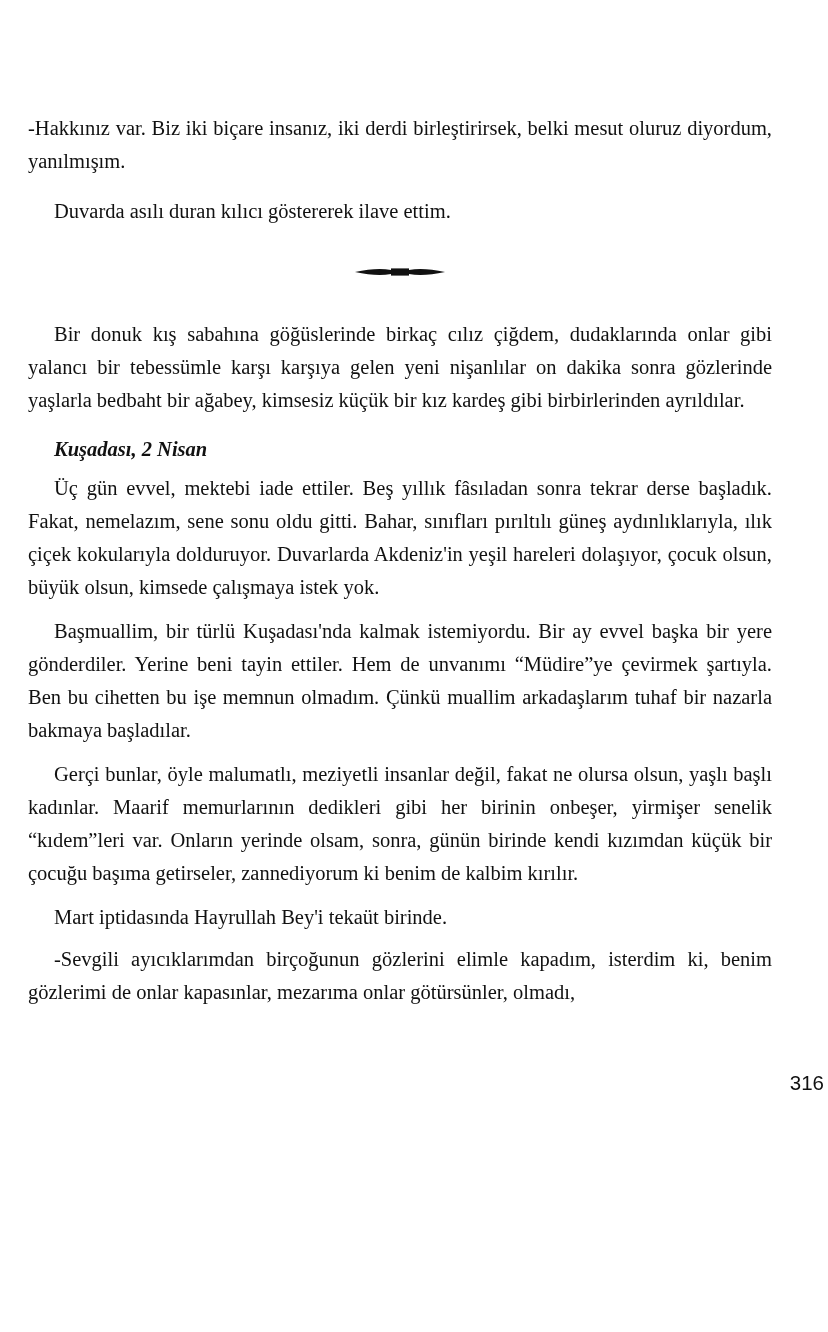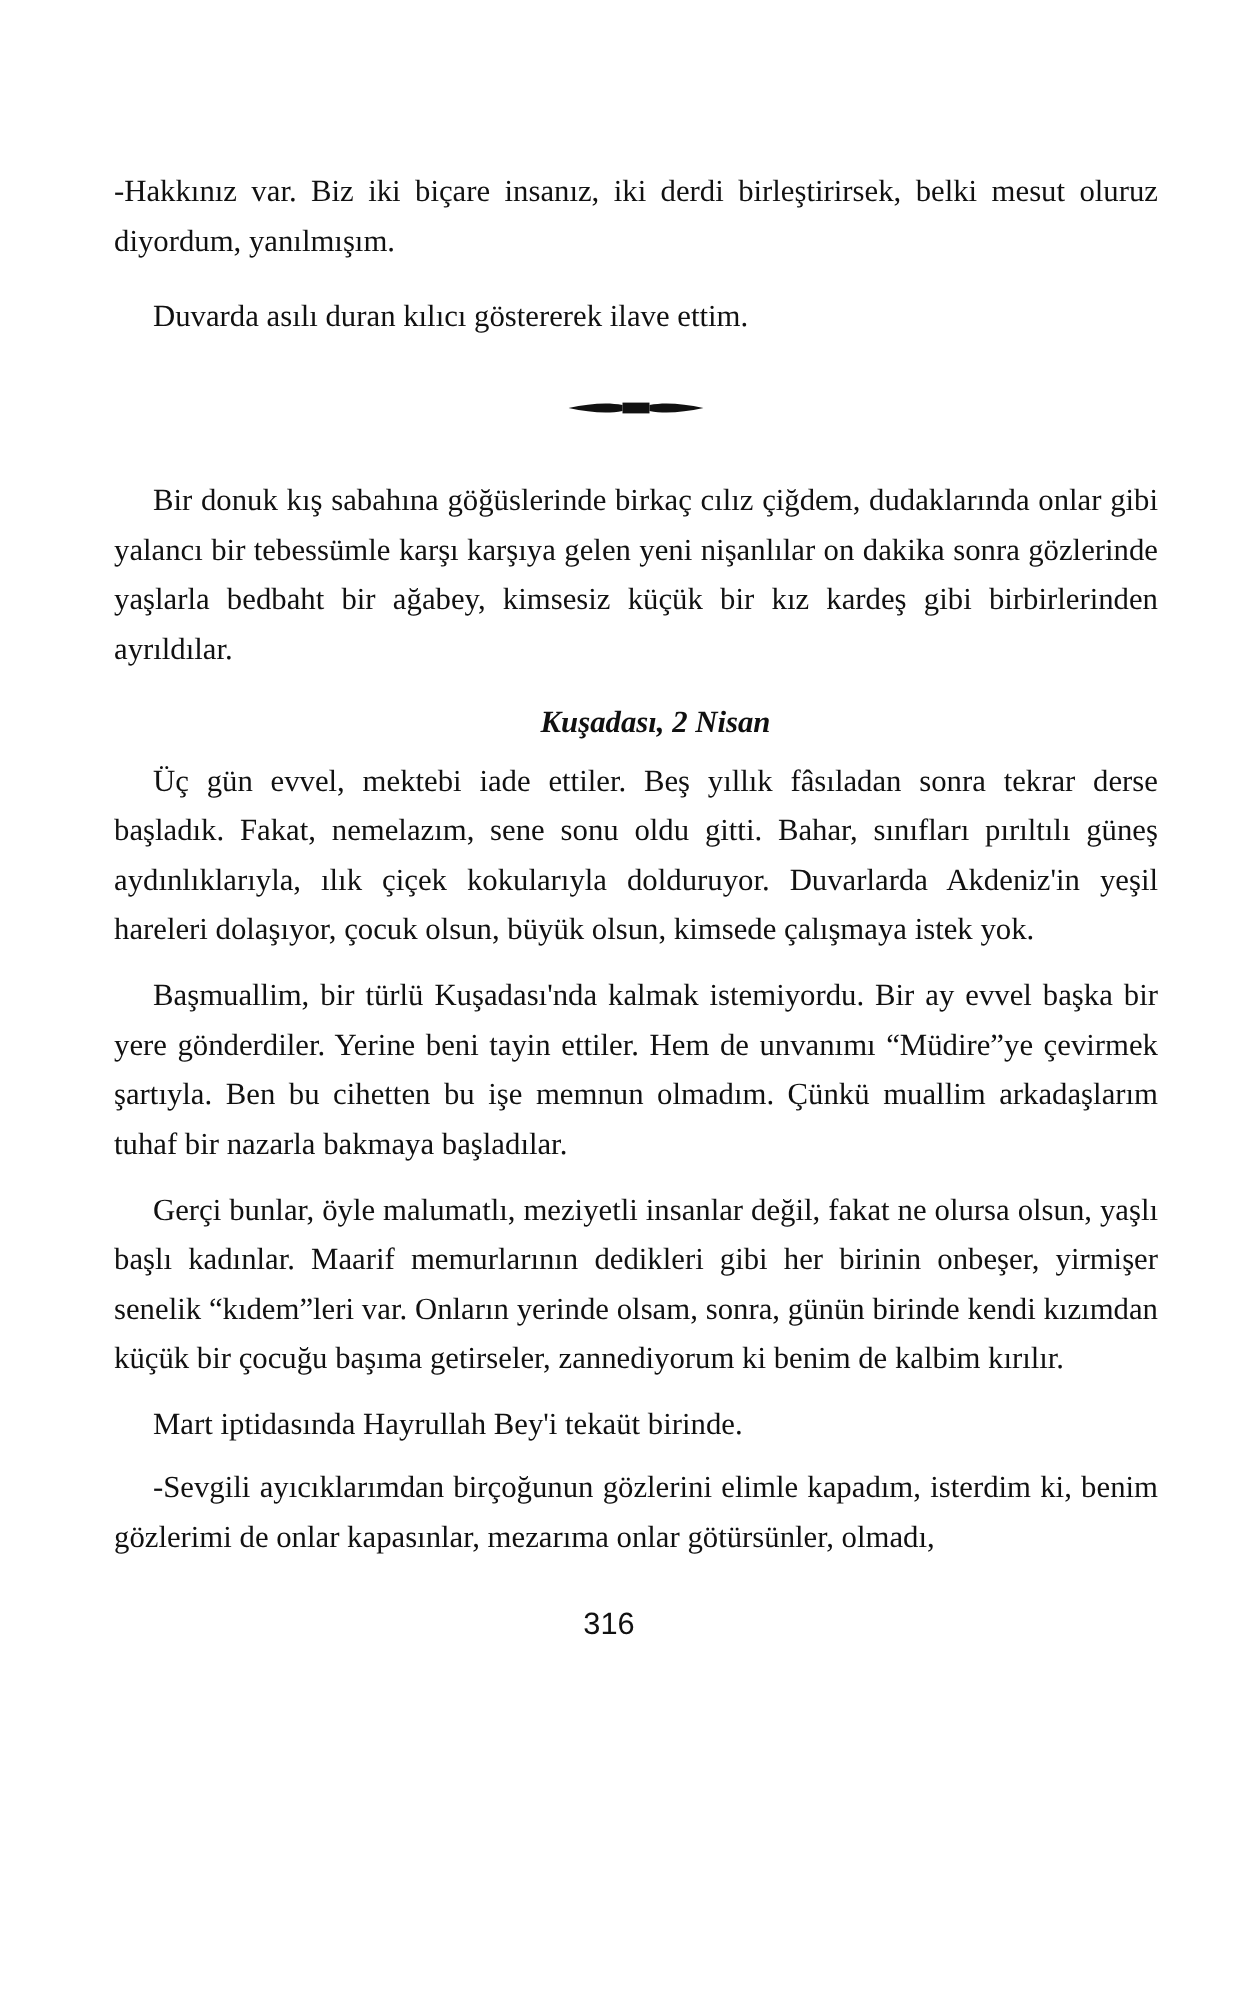--- a/index.html
+++ b/index.html
@@ -11,21 +11,21 @@
     width: 828px;
     height: 1332px;
     font-family: "Liberation Serif", serif;
     color: #111111;
   }
   .page {
     position: relative;
     width: 828px;
     height: 1141px;
     box-sizing: border-box;
-    padding: 112px 56px 0 76px;
+    padding: 112px 56px 0 28px;
   }
   .body-text {
     font-size: 20.5px;
     line-height: 33px;
     text-align: justify;
     text-justify: inter-word;
     margin: 0 0 11px 0;
     hyphens: none;
   }
   .body-text.indent {
@@ -37,39 +37,38 @@
   .gap-before {
     margin-top: 17px;
   }
   .section-heading {
     font-size: 20.5px;
     line-height: 33px;
     font-weight: bold;
     font-style: italic;
     text-indent: 26px;
     margin: 16px 0 6px 0;
-    text-align: center;
   }
   .divider {
     width: 100%;
     height: 60px;
     display: flex;
     align-items: center;
     justify-content: center;
     margin: 14px 0 16px 0;
   }
   .divider svg {
     display: block;
   }
   .page-number {
     position: absolute;
     left: 0;
-    right: 16px;
+    right: 4px;
     bottom: 46px;
-    text-align: center;
+    text-align: right;
     font-size: 20.5px;
     font-family: "Liberation Sans", sans-serif;
     color: #111111;
   }
 </style>
 </head>
 <body>
 
 <div class="page">
 

